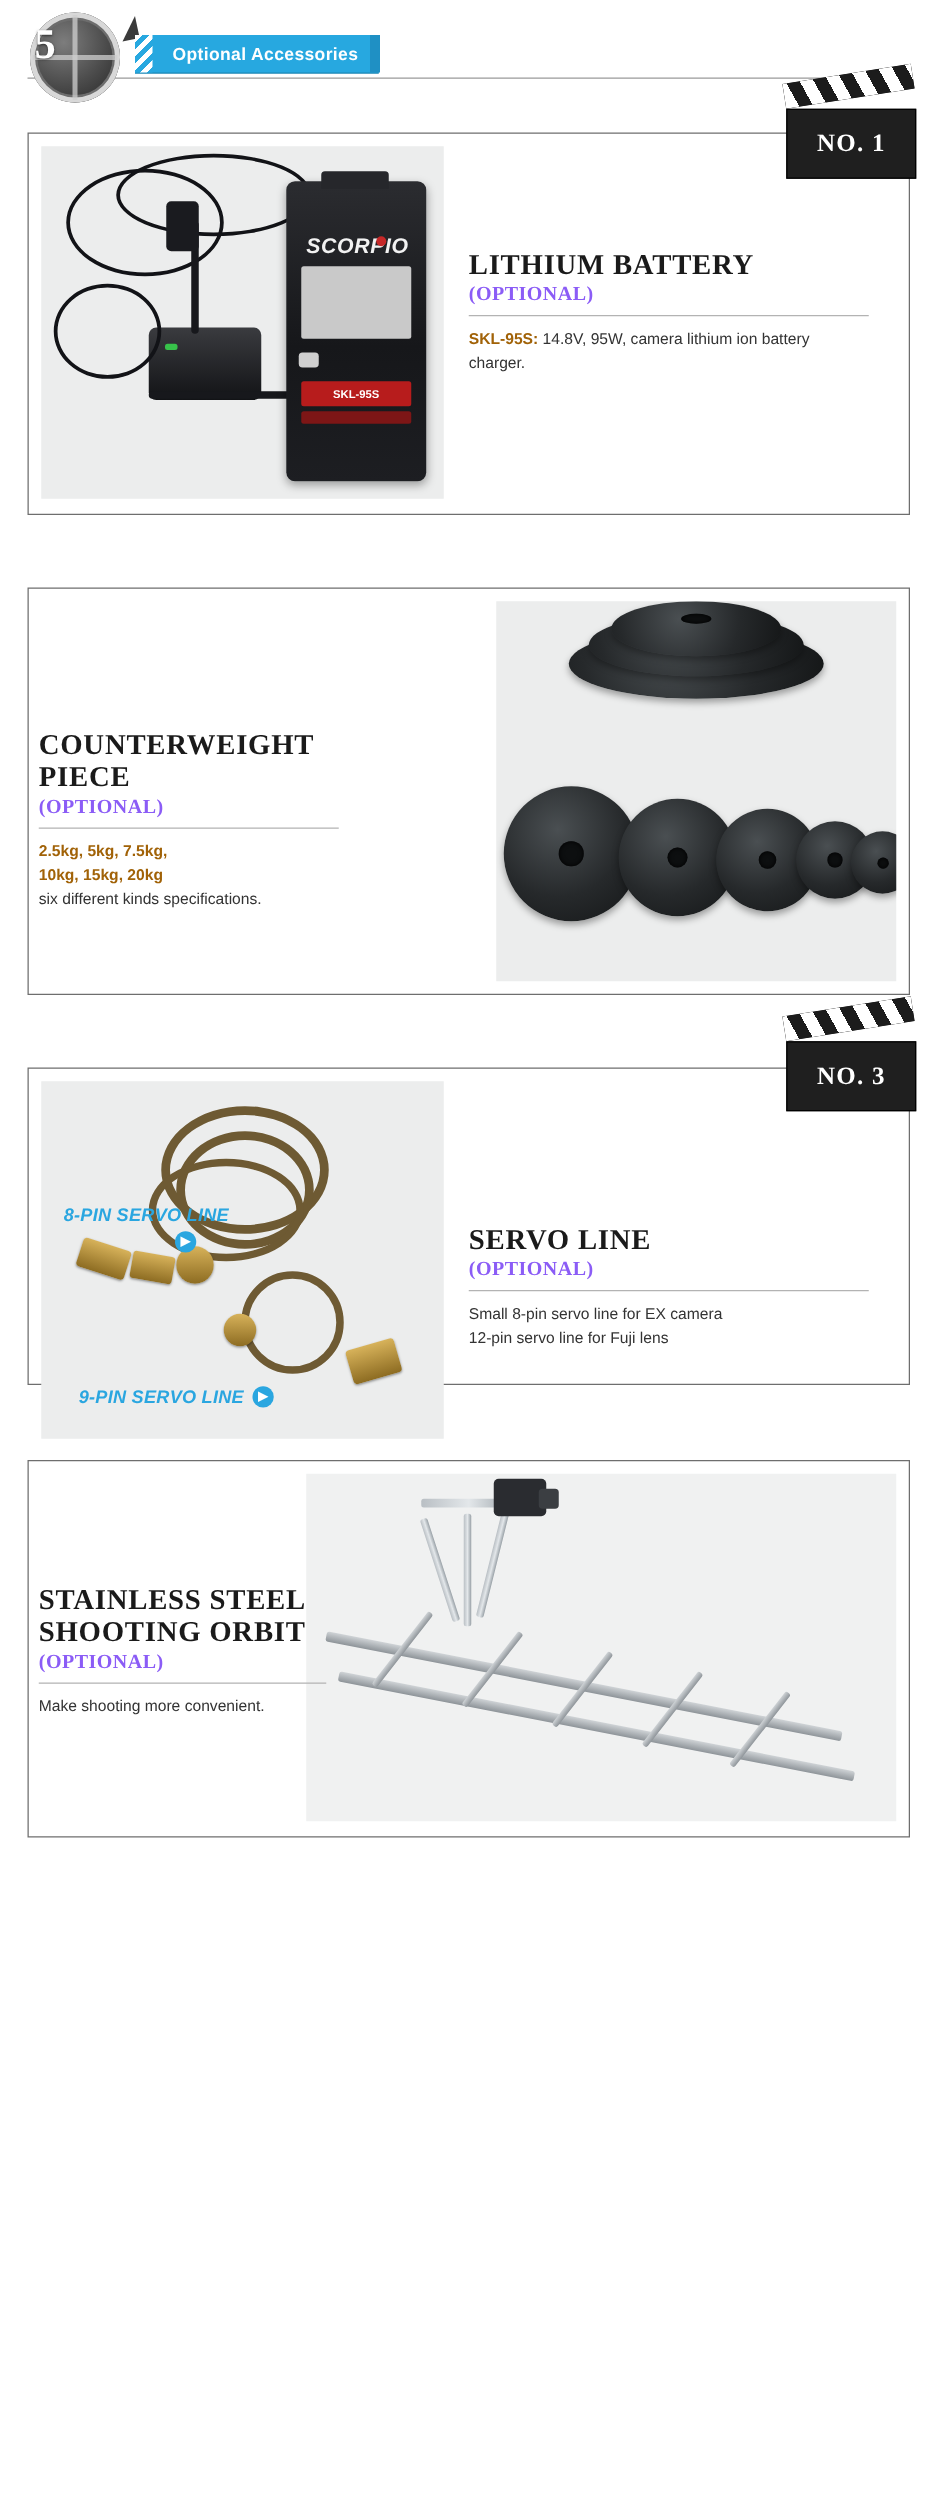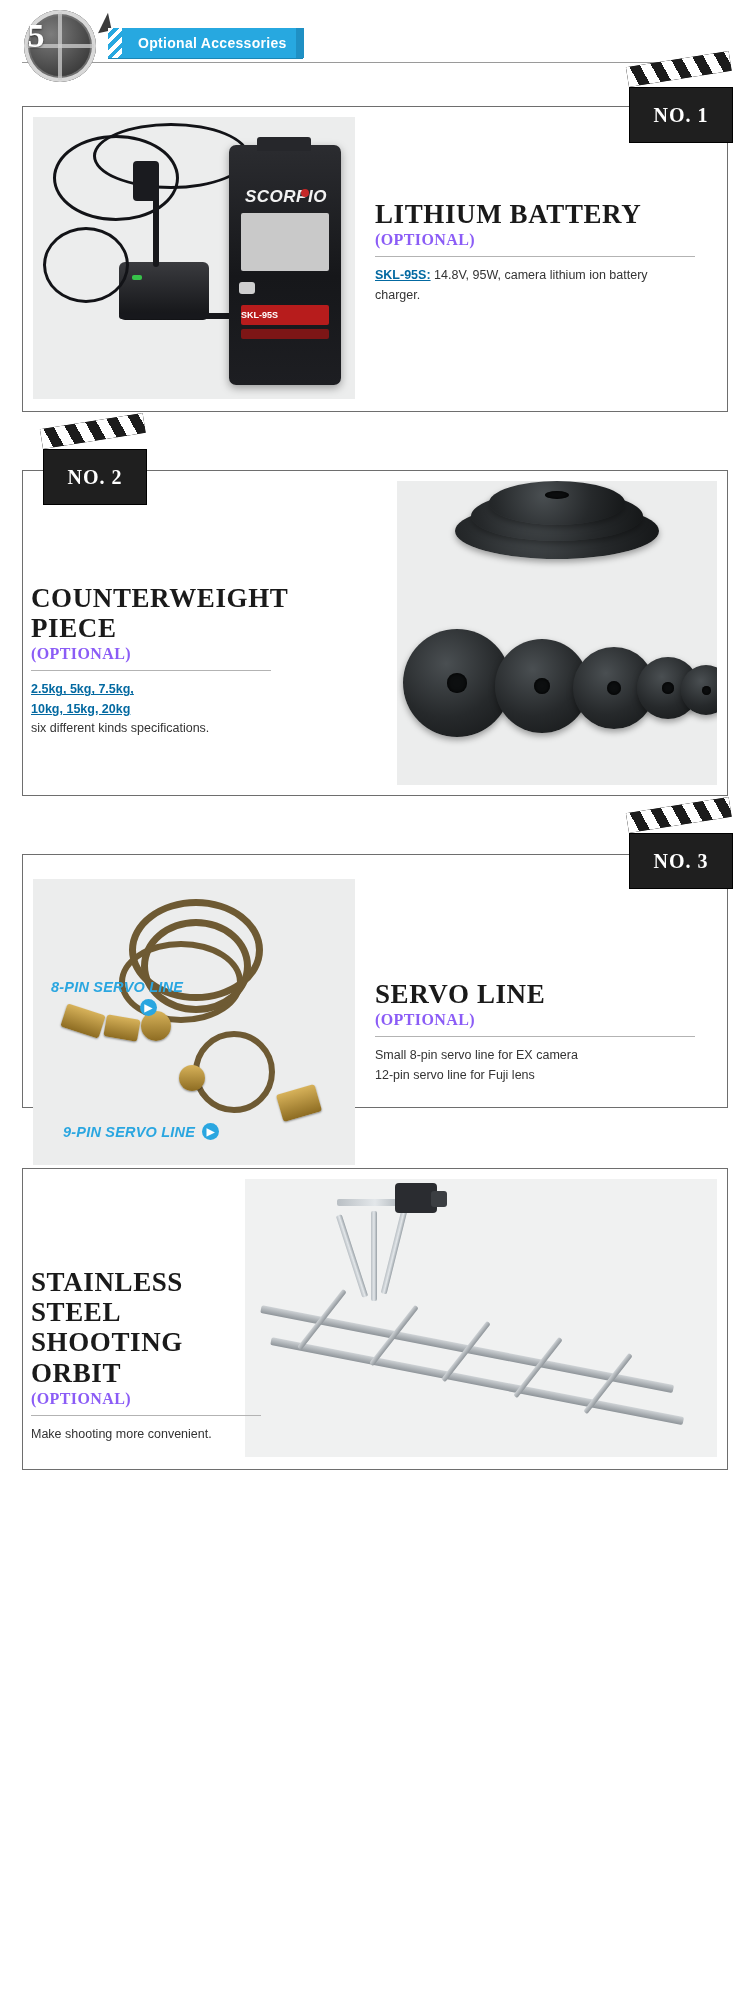--- a/index.html
+++ b/index.html
@@ -172,21 +172,21 @@
   .photo {
     position: absolute;
     background: #eceded;
     overflow: hidden;
   }
 
   
   .txtblock { position: absolute; }
   .h-title {
     font-family: "Liberation Serif", serif;
-    font-size: 27px;
+    font-size: 23px;
     font-weight: bold;
     color: #1a1a1a;
     letter-spacing: .6px;
     line-height: 1.12;
     margin: 0;
   }
   .h-opt {
     font-family: "Liberation Serif", serif;
     font-size: 16px;
     font-weight: bold;
@@ -198,21 +198,21 @@
     border: 0;
     border-top: 1px solid #b3b3b3;
     margin: 7px 0 9px 0;
   }
   .desc {
     font-size: 12.5px;
     color: #333;
     line-height: 1.55;
     margin: 0;
   }
-  .desc b { color: #0369a1; text-decoration: underline; }
+  .desc b { color: #a16207; }
 
   
   .callout {
     position: absolute;
     color: #2aa6e0;
     font-size: 14.5px;
     font-weight: bold;
     font-style: italic;
     letter-spacing: .2px;
     white-space: nowrap;
@@ -254,21 +254,21 @@
     font-style: italic;
     letter-spacing: .5px;
   }
   .batt-red {
     position: absolute;
     background: #b71c1c;
     border-radius: 2px;
     color: #fff;
     font-size: 9px;
     font-weight: bold;
-    text-align: left;
+    text-align: center;
   }
   .batt-plate {
     position: absolute;
     background: #d9d9d9;
     border-radius: 2px;
   }
   
   .wdisc {
     position: absolute;
     border-radius: 50%;
@@ -360,25 +360,20 @@
     <div class="txtblock" style="left:352px; top:92px; width:320px;">
       <p class="h-title">LITHIUM BATTERY</p>
       <p class="h-opt">(OPTIONAL)</p>
       <hr class="hr-thin">
       <p class="desc"><b>SKL-95S:</b><span> 14.8V, 95W, camera lithium ion battery charger.</span></p>
     </div>
   </div>
 
   <div class="section s2">
 
-    <div class="clapper" style="left:20px; top:-42px;">
-      <div class="clap-top"></div>
-      <div class="clap-body"></div>
-      <div class="clap-label">NO. 2</div>
-    </div>
 
     <div class="photo" style="right:10px; top:10px; width:320px; height:304px;">
 
       <div class="wdisc" style="left:58px; top:22px; width:204px; height:56px;"></div>
       <div class="wdisc" style="left:74px; top:10px; width:172px; height:50px;"></div>
       <div class="wdisc" style="left:92px; top:0px; width:136px; height:44px;"></div>
 
       <div class="wdisc" style="left:6px; top:148px; width:108px; height:108px;"></div>
       <div class="wdisc" style="left:98px; top:158px; width:94px; height:94px;"></div>
       <div class="wdisc" style="left:176px; top:166px; width:82px; height:82px;"></div>
@@ -397,21 +392,21 @@
   </div>
 
   <div class="section s3">
 
     <div class="clapper" style="right:-8px; top:-42px;">
       <div class="clap-top"></div>
       <div class="clap-body"></div>
       <div class="clap-label">NO. 3</div>
     </div>
 
-    <div class="photo" style="left:10px; top:10px; width:322px; height:286px;margin-top:14px;">
+    <div class="photo" style="left:10px; top:10px; width:322px; height:286px;">
       <div class="cable" style="left:96px; top:20px; width:120px; height:88px;"></div>
       <div class="cable" style="left:108px; top:40px; width:96px; height:80px;"></div>
       <div class="cable" style="left:86px; top:62px; width:112px; height:70px; border-width:6px;"></div>
       <div class="conn" style="left:30px; top:130px; width:40px; height:24px; transform:rotate(18deg);"></div>
       <div class="conn" style="left:72px; top:138px; width:34px; height:22px; transform:rotate(10deg);"></div>
       <div class="conn" style="left:108px; top:132px; width:30px; height:30px; border-radius:50%;"></div>
       <div class="cable" style="left:160px; top:152px; width:70px; height:70px; border-width:6px;"></div>
       <div class="conn" style="left:146px; top:186px; width:26px; height:26px; border-radius:50%;"></div>
       <div class="conn" style="left:246px; top:210px; width:40px; height:28px; transform:rotate(-16deg);"></div>
 

